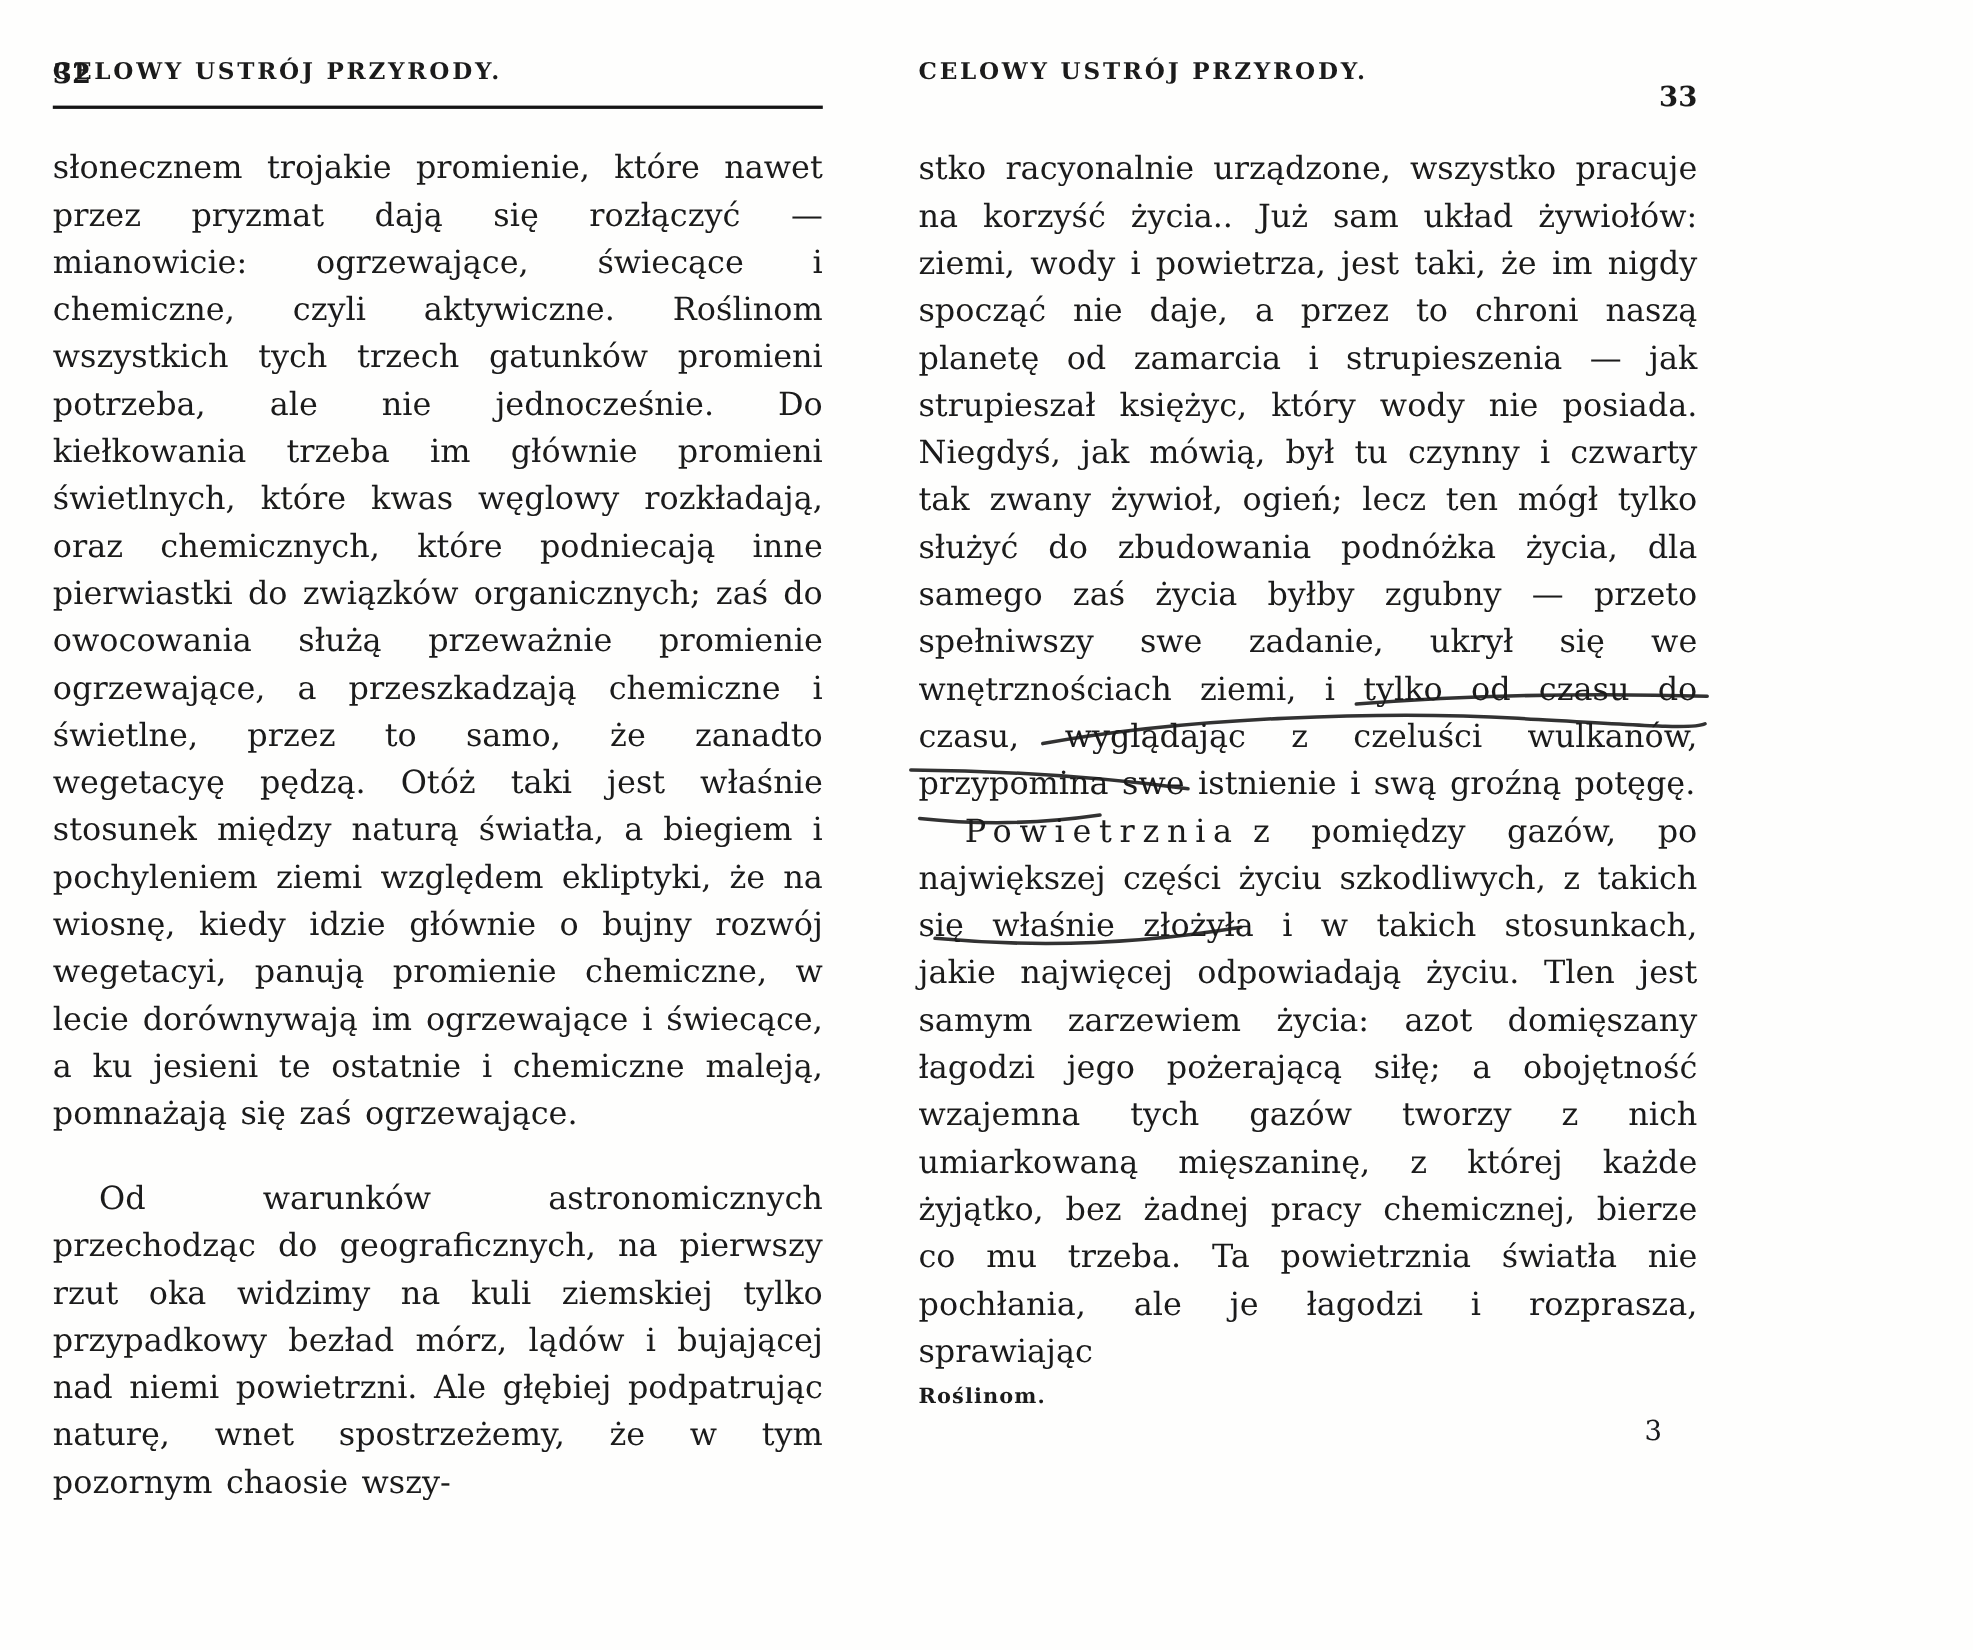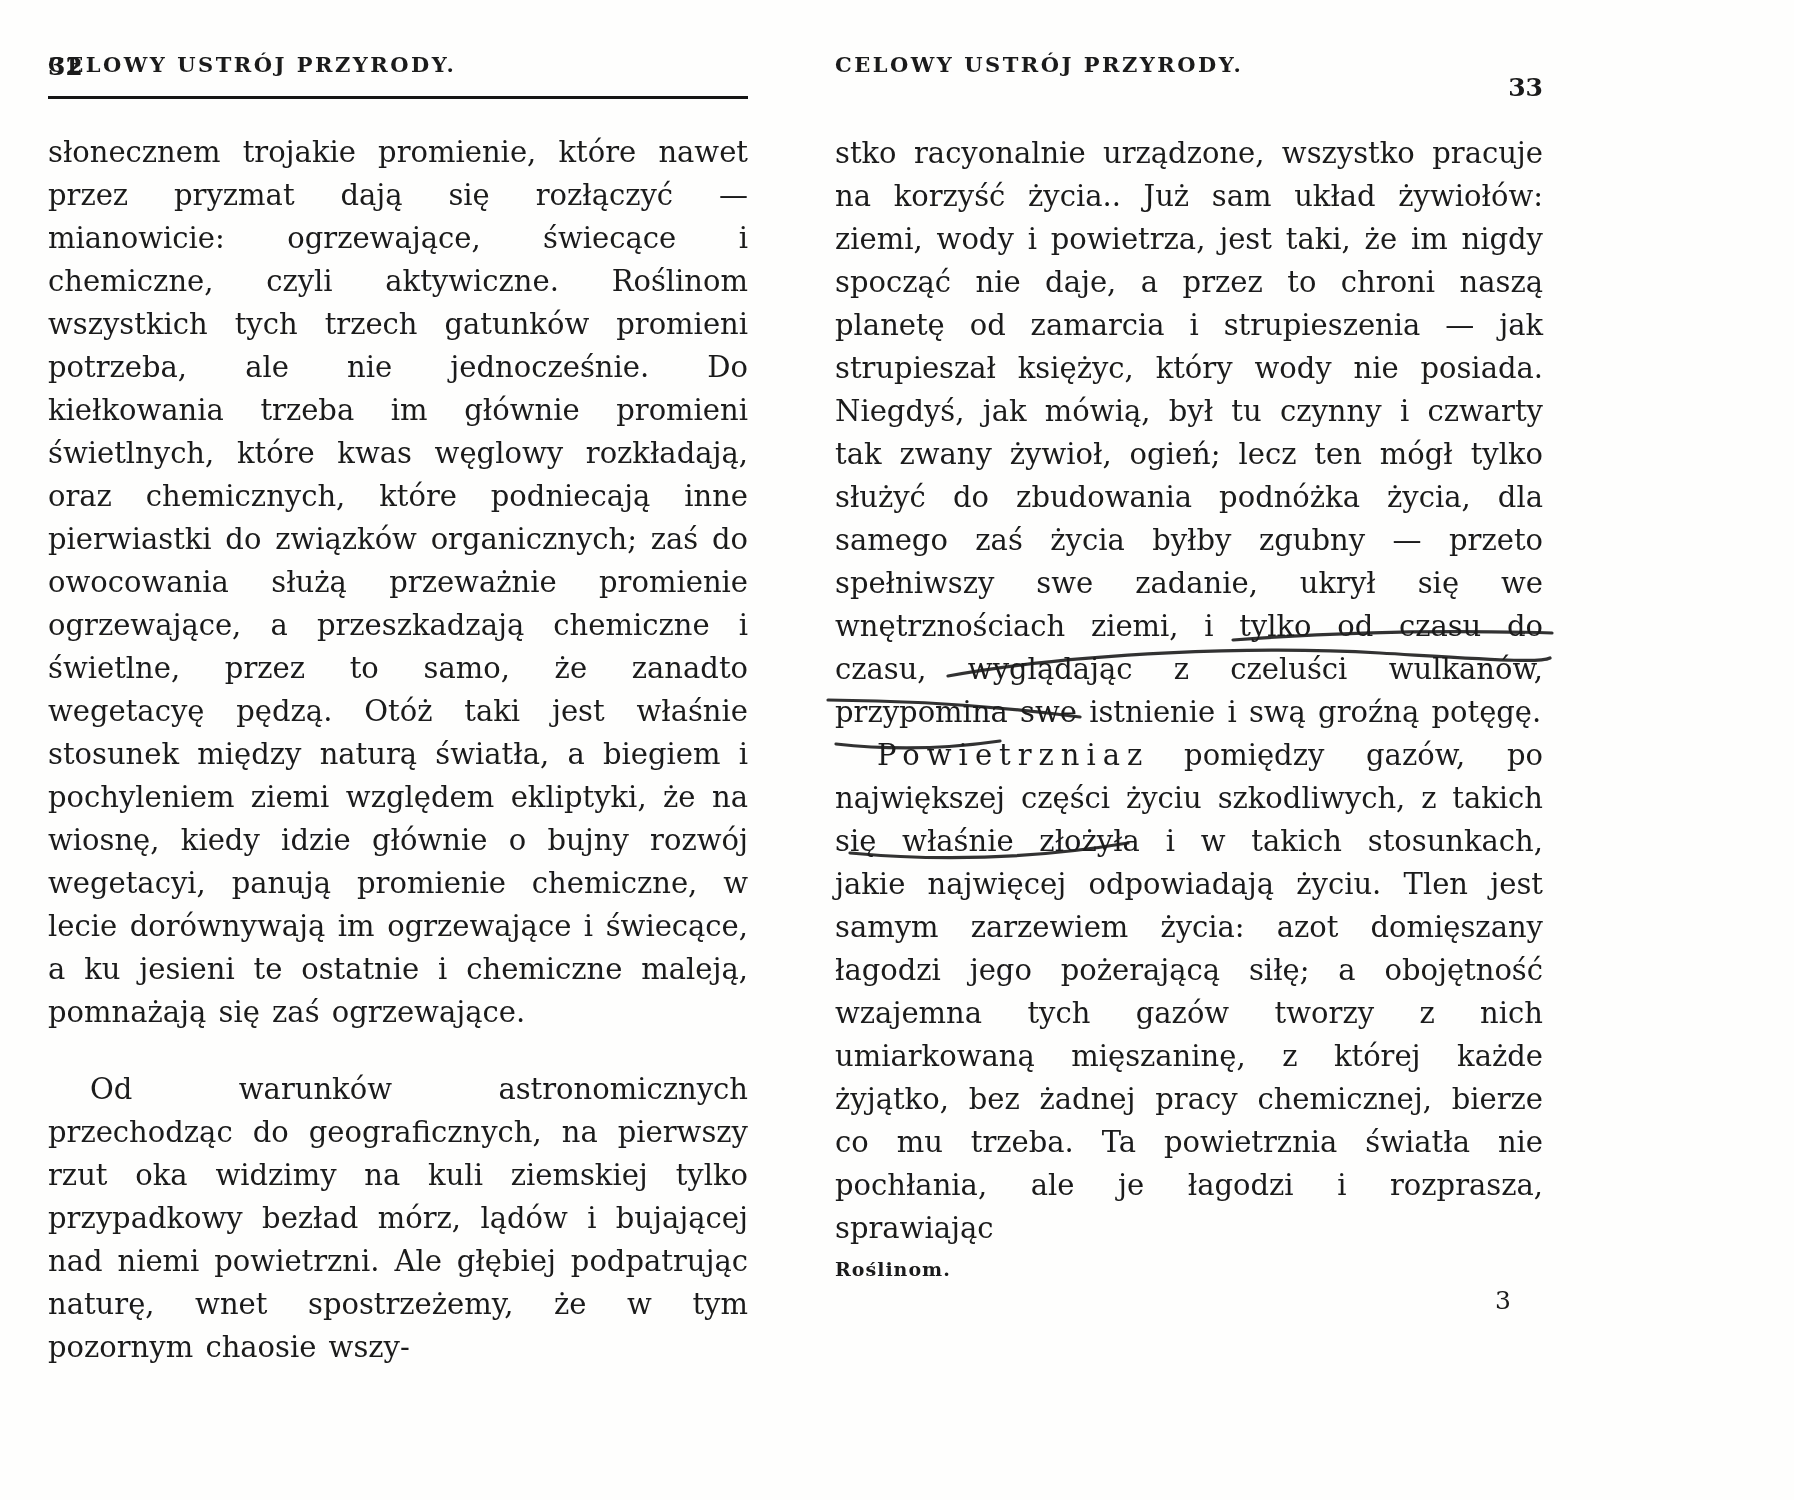--- a/index.html
+++ b/index.html
@@ -40,20 +40,21 @@
     text-align: justify;
     word-spacing: 3px;
   }
   .page-right .body-text { margin-top: 48px; }
 
   p.indent { text-indent: 42px; }
   p.gap { margin-top: 34px; }
 
   .lead-spaced {
     letter-spacing: 7px;
+    margin-right: 12px;
   }
 
   .page-footer { margin-top: 8px; }
   .catchword {
     display: inline-block;
     font-size: 19px;
     font-weight: 700;
     letter-spacing: 1px;
   }
   .signature {

